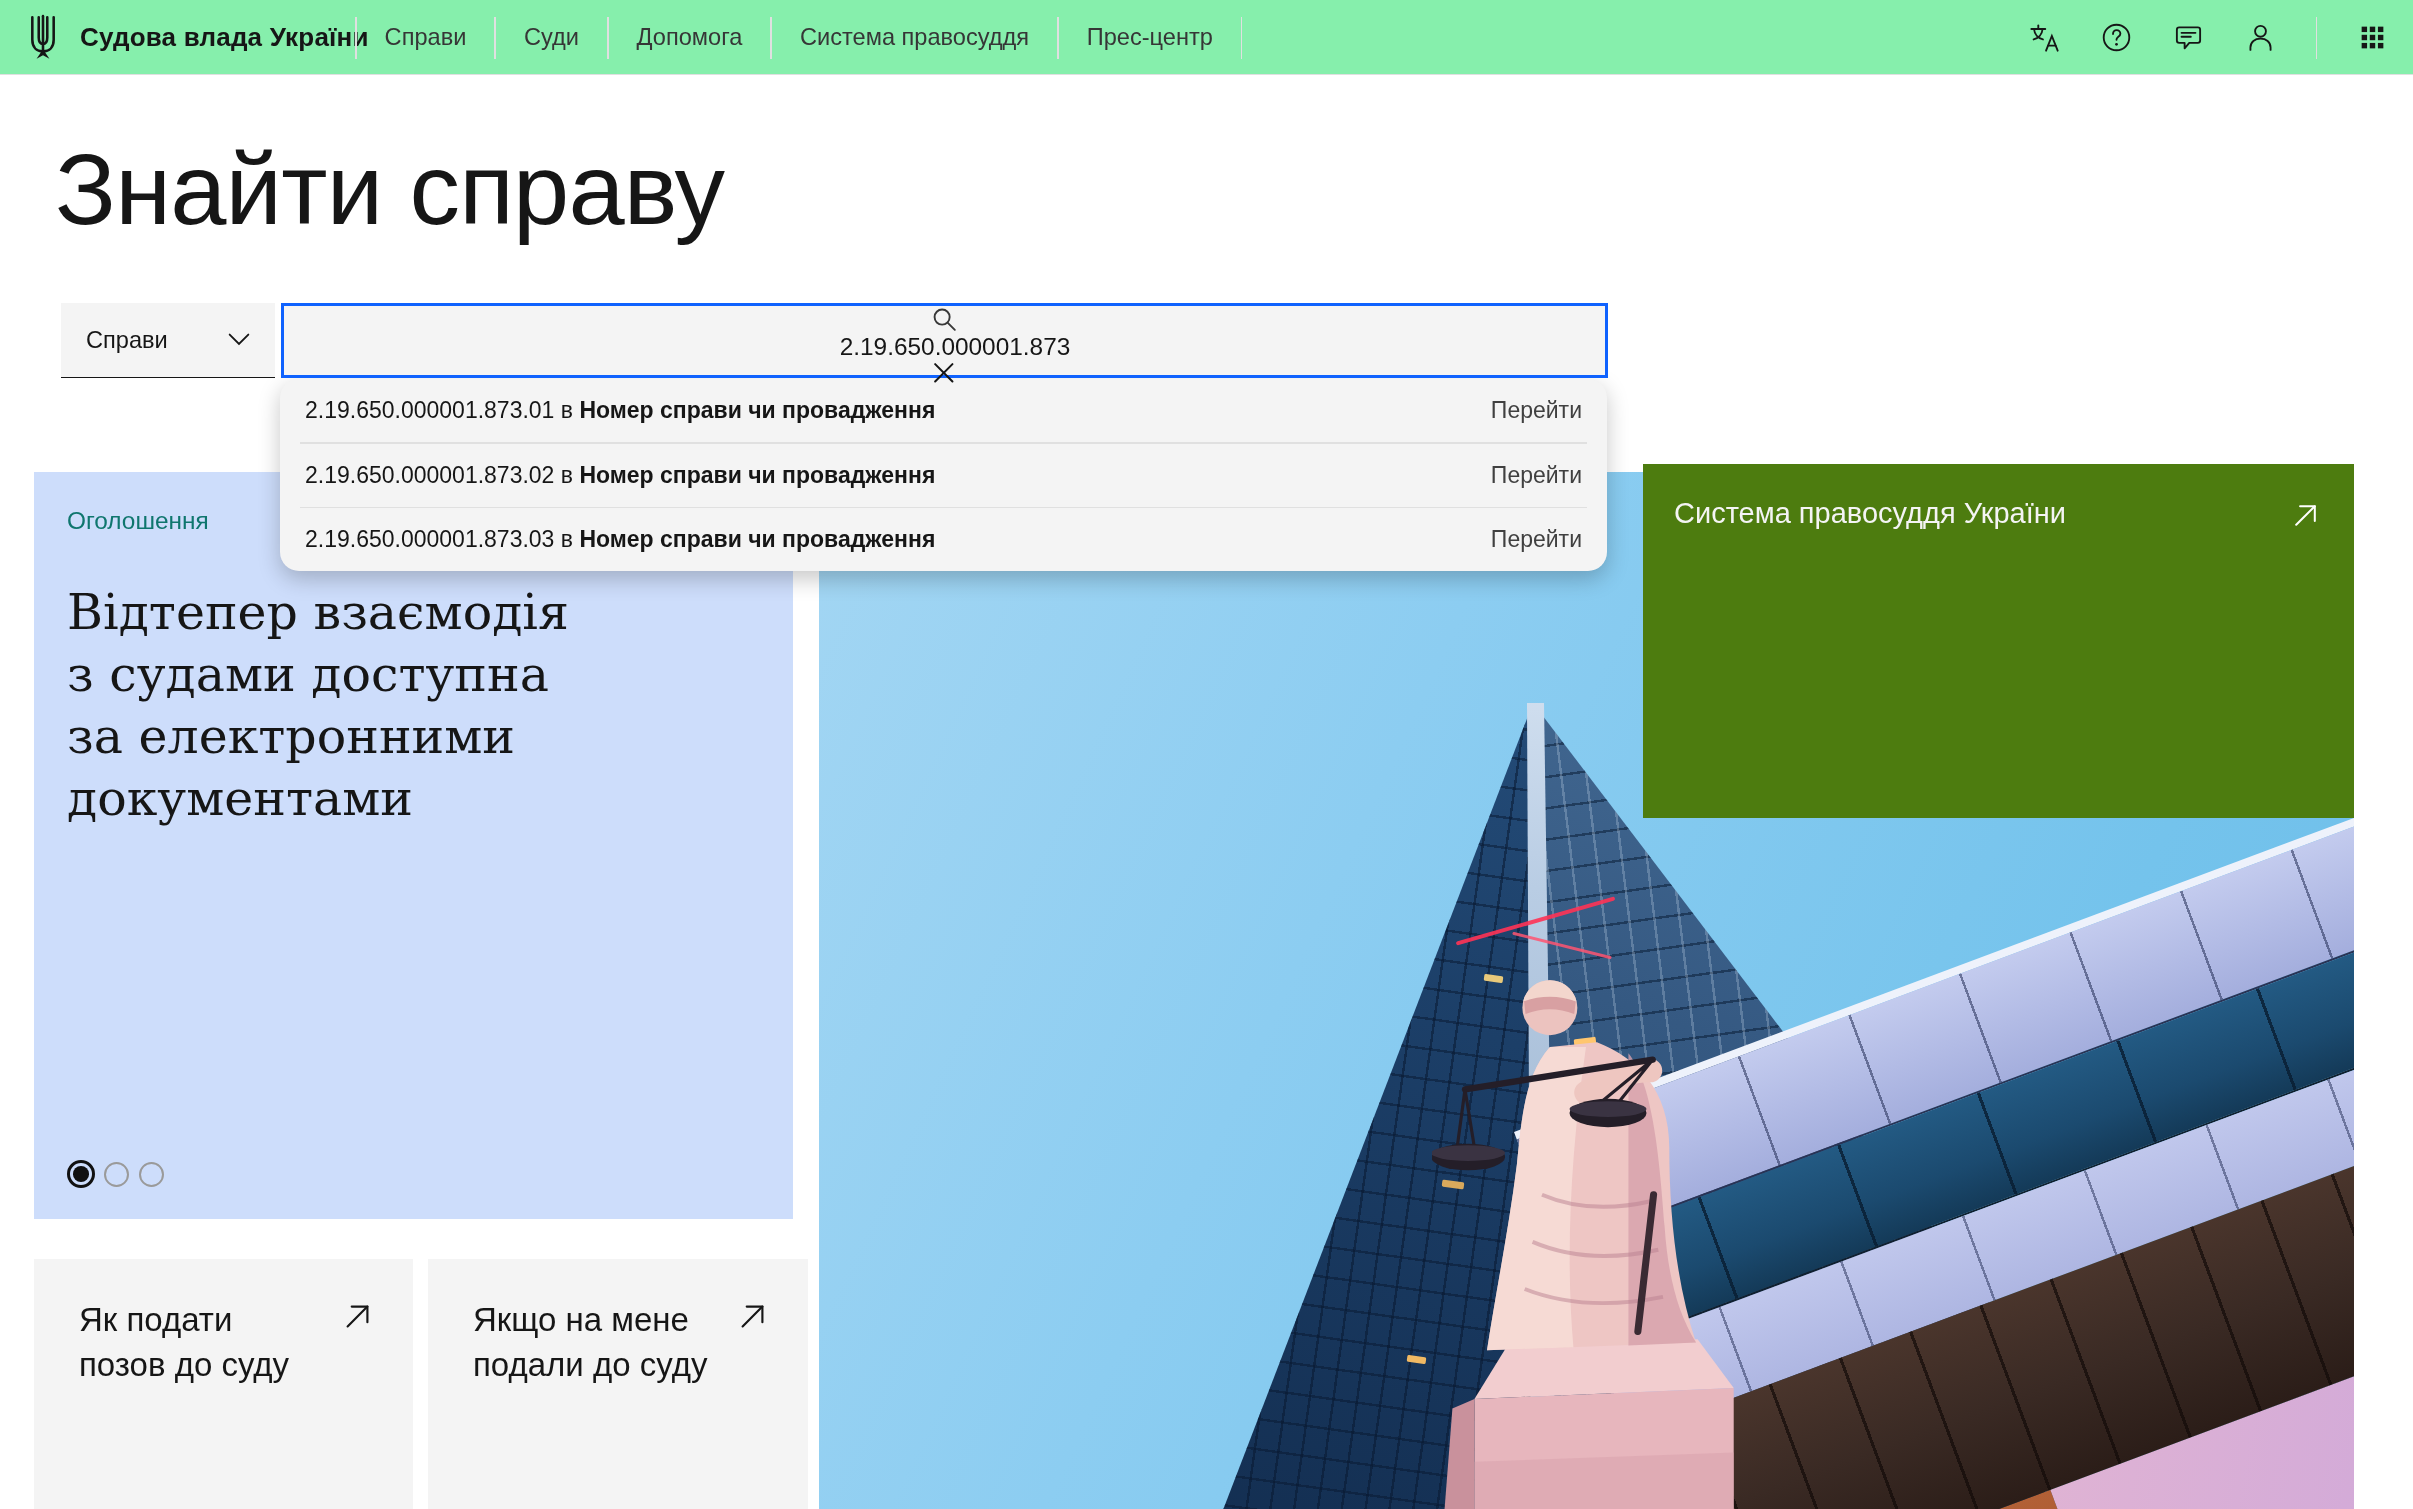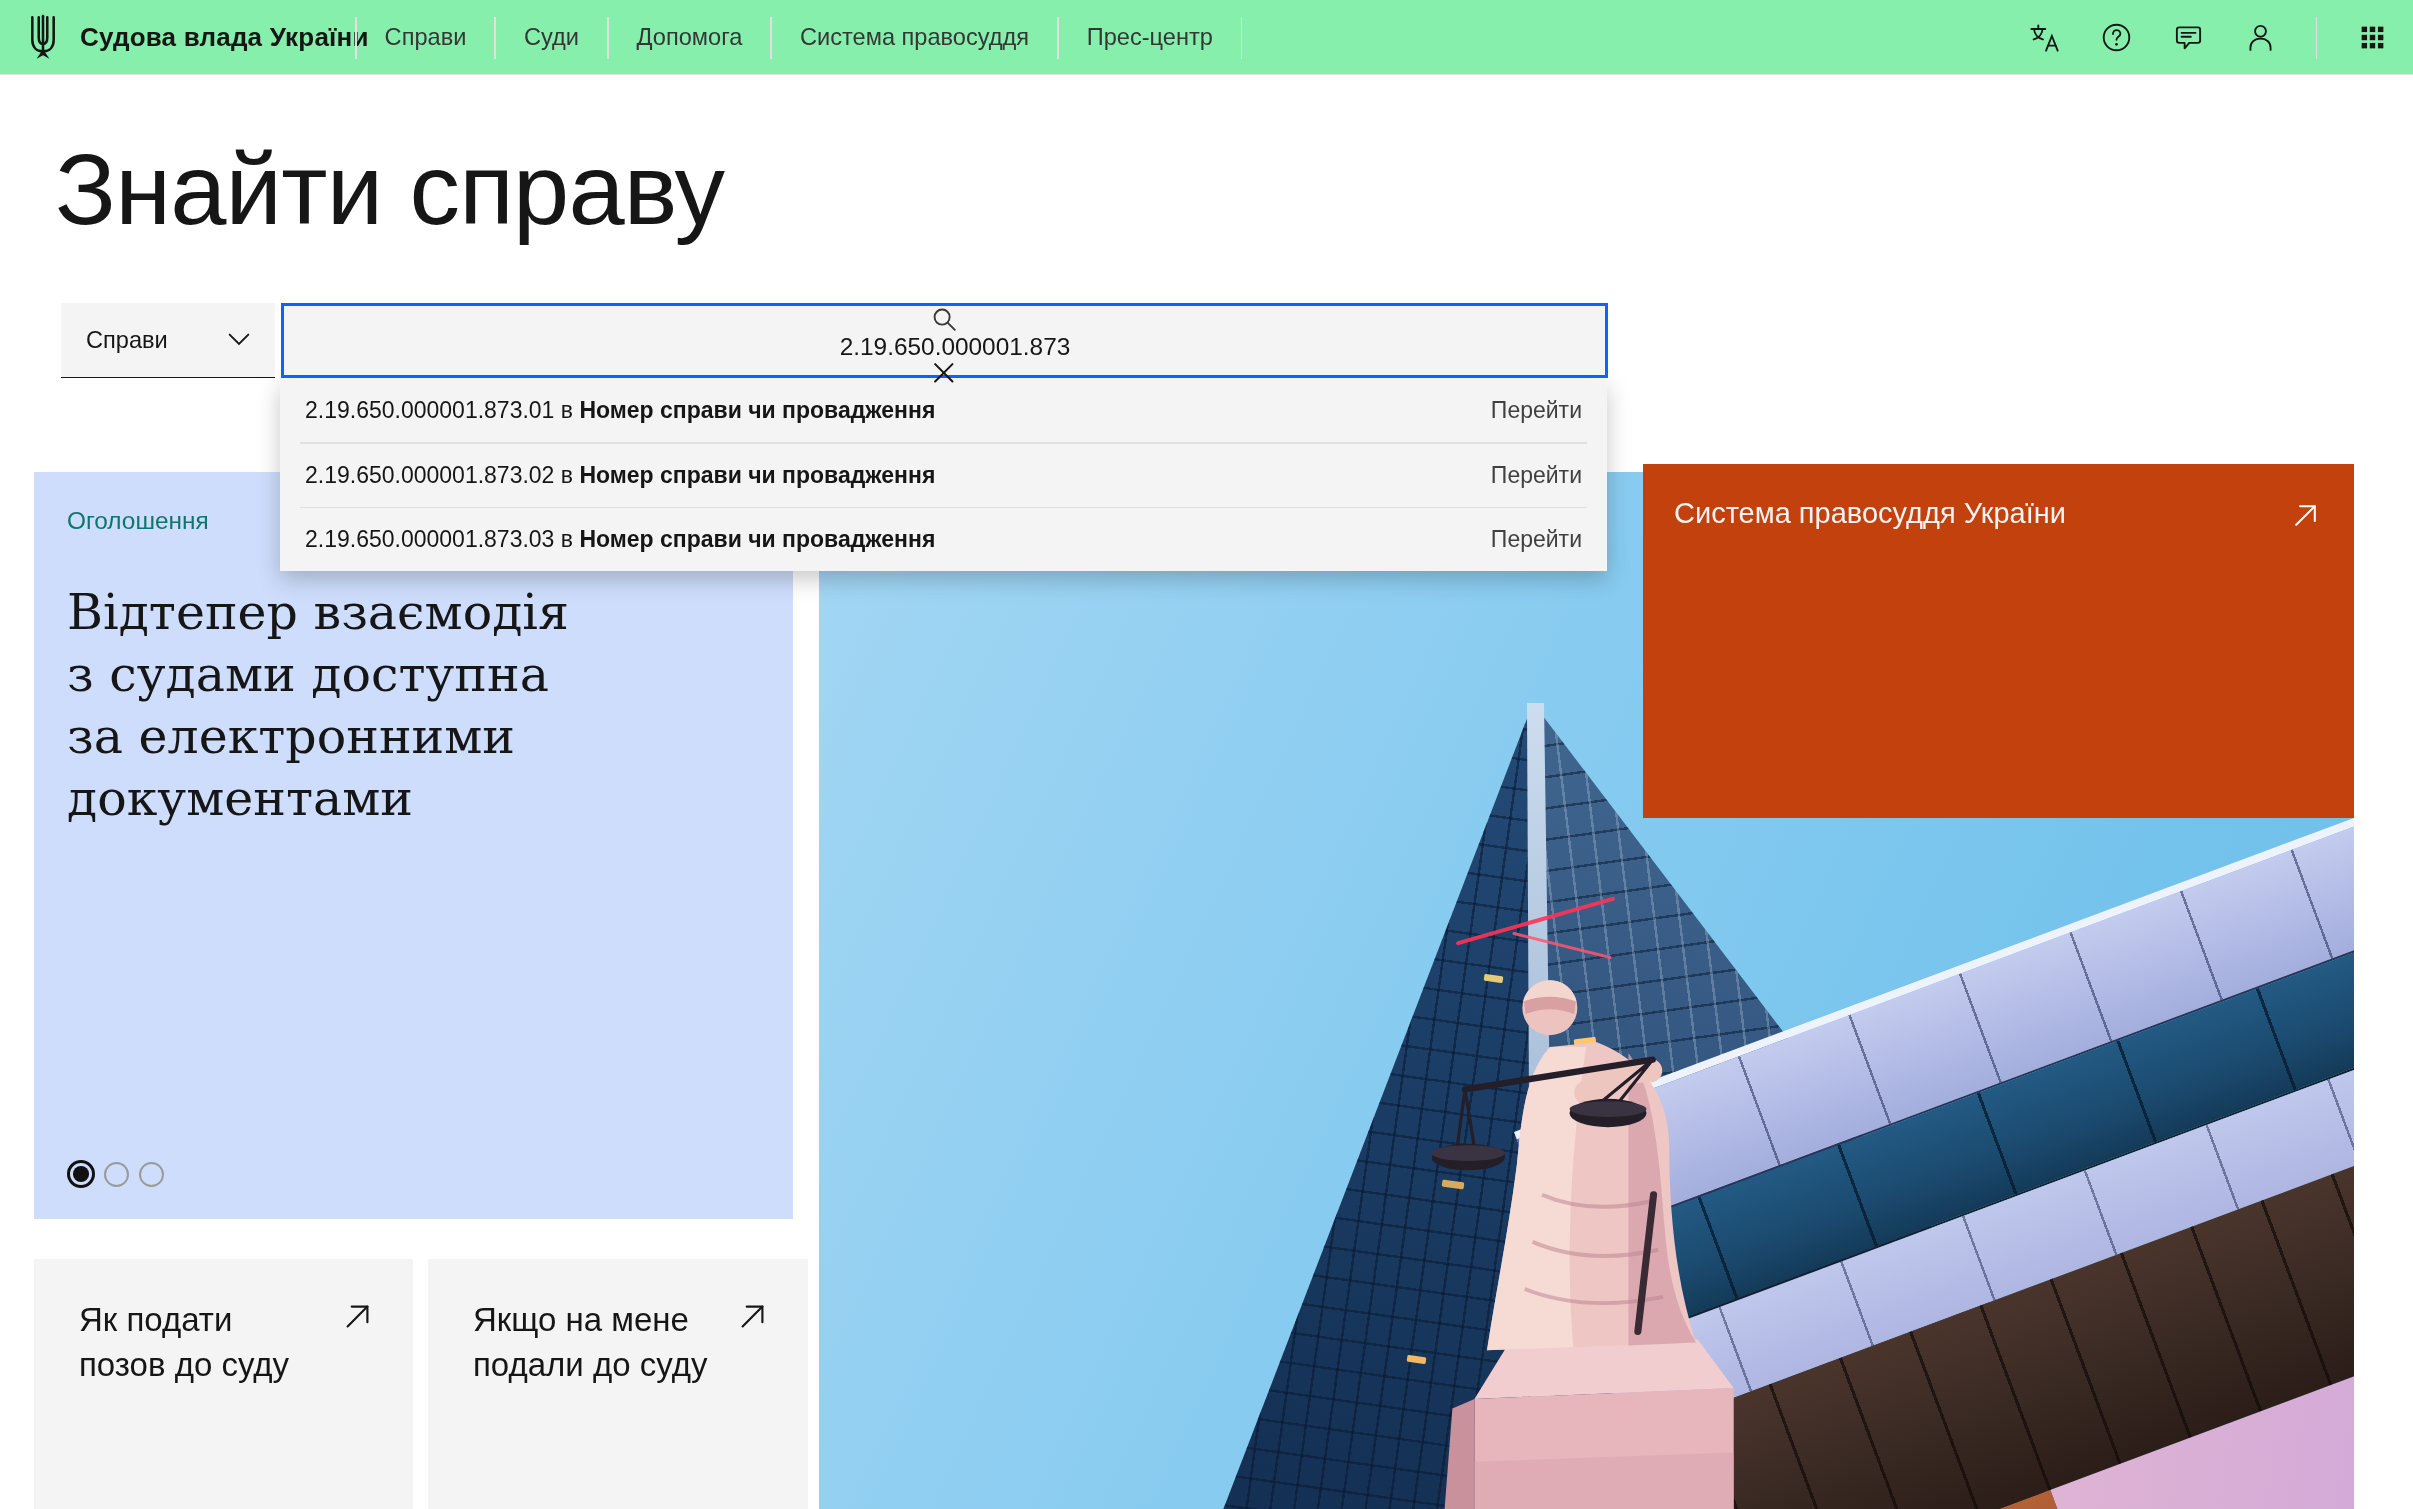--- a/index.html
+++ b/index.html
@@ -36,21 +36,21 @@
         border:3.1px solid #0f62fe; display:flex; align-items:center; padding:0 22px;flex-direction:column; }
   .search-box svg.mag{ width:27px; height:27px; flex:0 0 auto; }
   .search-query{ margin-left:22px; font-size:24.4px; color:#161616; white-space:pre; }
   .caret{ width:2.4px; height:35px; background:#161616; margin-left:2.4px; }
   .spacer{ flex:1; }
   .clear-btn{ width:36px; height:36px; display:flex; align-items:center; justify-content:center; cursor:pointer; }
   .clear-btn svg{ width:23.6px; height:23.6px; }
 
   
   .suggest-panel{ position:absolute; left:280px; top:379px; width:1327px; background:#f4f4f4;
-        box-shadow:0 7.9px 22px rgba(0,0,0,.22); z-index:39; }
+        box-shadow:0 7.9px 22px rgba(0,0,0,.22); z-index:39;border-radius:19px; }
   .suggest-row{ height:63px; display:flex; align-items:center; padding:0 25px; cursor:pointer; font-size:23px; }
   .suggest-text{ white-space:pre-wrap; }
   .suggest-text .val{ font-weight:400; }
   .suggest-text .conn{ font-weight:400; }
   .suggest-text .field{ font-weight:700; }
   .suggest-row .go{ margin-left:auto; color:#404040; font-size:23px; text-decoration:none; cursor:pointer; }
   .suggest-div{ height:1.6px; background:#e0e0e0; margin:0 20.4px; }
 
   
   .ann-card{ position:absolute; left:34px; top:472px; width:759px; height:747px;
@@ -68,21 +68,21 @@
   
   .mini-card{ position:absolute; top:1259px; height:267px; background:#f4f4f4; z-index:1; cursor:pointer; }
   .mini-card .txt{ position:absolute; left:45px; top:38px; font-size:33px; line-height:45px; color:#161616; }
   .mini-card .txt span{ display:block; }
   .mini-card svg{ position:absolute; right:39px; top:41px; width:33px; height:33px; }
   #card-sue{ left:34px;  width:379px; }
   #card-sued{ left:428px; width:380px; }
 
   
   .dark-card{ position:absolute; left:1643px; top:464px; width:711px; height:354px;
-              background:#c2410c; z-index:10; cursor:pointer; }
+              background:#4d7c0f; z-index:10; cursor:pointer; }
   .dark-card .ttl{ position:absolute; left:31px; top:33px; font-size:29px; color:#f4f4f4; }
   .dark-card svg{ position:absolute; right:33px; top:36px; width:31px; height:31px; }
 
   
   .photo{ position:absolute; left:819px; top:472px; width:1535px; height:1038px; overflow:hidden; z-index:2;
           background:linear-gradient(115deg,#a3d6f3 0%, #8ccdf1 35%, #74c3ec 75%, #6dbde9 100%); }
   .tower-left{ position:absolute; left:0; top:0; width:1535px; height:1038px;
       clip-path:polygon(714px 231px, 404px 1038px, 717px 1038px);
       background:
         repeating-linear-gradient(98deg, rgba(8,24,48,.55) 0 2.4px, transparent 2.4px 23.6px),

